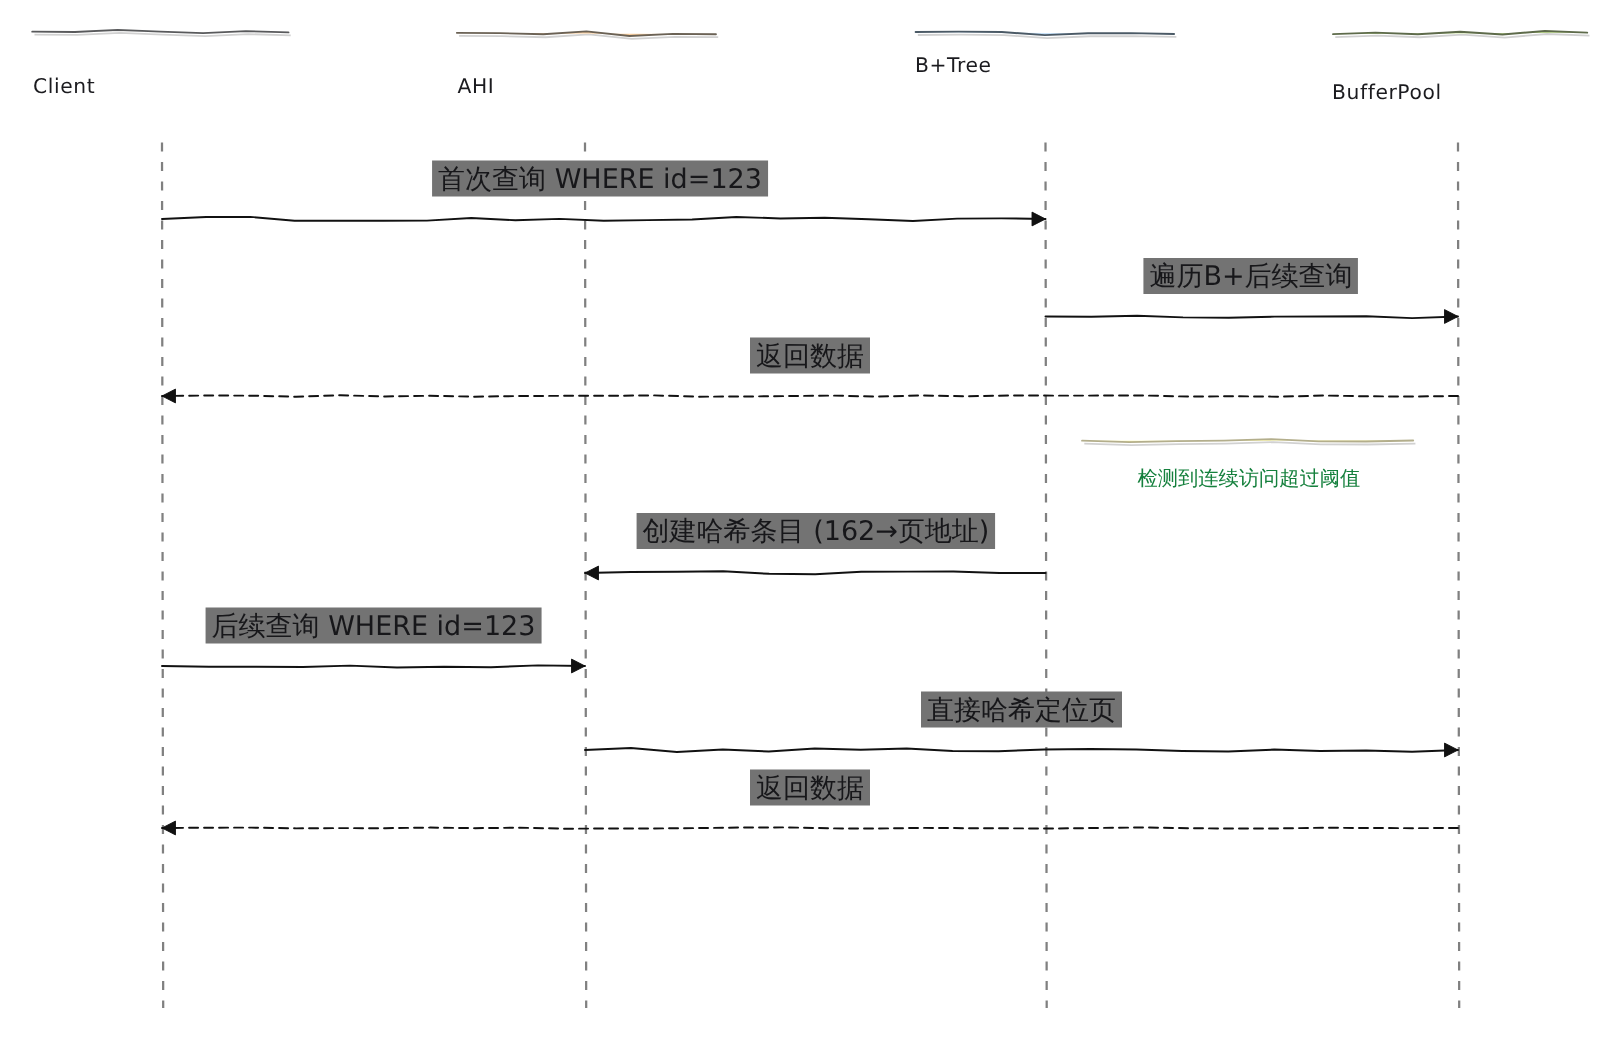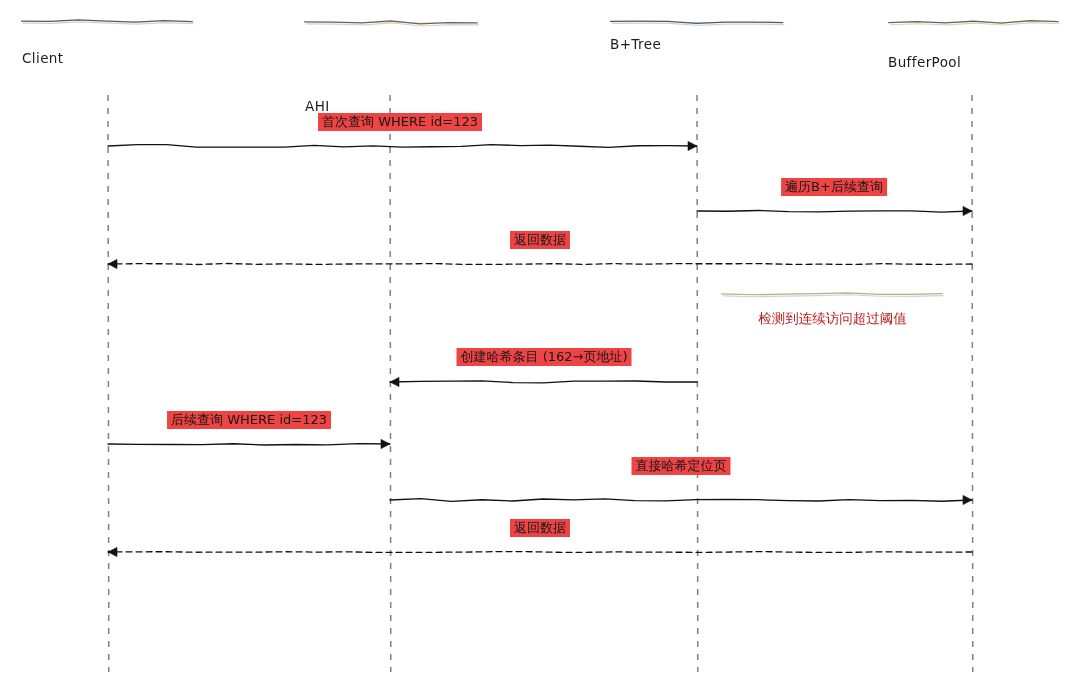--- a/index.html
+++ b/index.html
@@ -28,32 +28,32 @@
     text-align: left;
     font-size: 13.5px;
     color: #1b1b1f;
     letter-spacing: 0.4px;
     white-space: nowrap;
     pointer-events: none;
   }
   .msg-label {
     position: absolute;
     text-align: center;
-    font-size: 13px;
+    font-size: 18px;
     color: #17171a;
     white-space: nowrap;
-    background: #ef4444;
+    background: #737373;
     padding: 0 4px;
     pointer-events: none;
   }
   .note-label {
     position: absolute;
     text-align: center;
     font-size: 13.5px;
-    color: #b91c1c;
+    color: #15803d;
     white-space: nowrap;
     pointer-events: none;
   }
 </style>
 </head>
 <body>
 
 <div id="canvas">
   <svg id="sketch" viewBox="0 0 1080 695" xmlns="http://www.w3.org/2000/svg">
       <g>
@@ -88,25 +88,25 @@
         <path d="M972.00 552.00L942.21 552.11L912.41 552.03L882.62 551.80L852.83 552.28L823.03 552.37L793.24 552.17L763.45 551.61L733.66 551.96L703.86 552.33L674.07 552.23L644.28 552.12L614.48 551.92L584.69 552.36L554.90 552.26L525.10 551.58L495.31 551.67L465.52 552.07L435.72 552.30L405.93 552.37L376.14 552.45L346.34 551.80L316.55 552.10L286.76 551.73L256.97 552.13L227.17 552.07L197.38 552.24L167.59 551.74L137.79 551.79L108.00 552.00" fill="none" stroke="#111" stroke-width="1.3" stroke-linecap="round" stroke-dasharray="6 4"></path>
         <polygon points="108,552 117,547.4 117,556.6" fill="#111" stroke="#111" stroke-width="0.6"></polygon>
       </g>
       <g>
         <path d="M721.36 293.78L752.89 294.75L784.43 294.05L815.97 293.72L847.50 292.77L879.04 294.27L910.58 294.33L942.12 293.70LL944.17 318.67L942.30 344.54LL911.83 346.28L880.23 344.61L848.62 344.13L817.02 345.94L785.41 345.33L753.81 345.40L722.20 345.36LL721.87 318.32L722.64 292.11Z" fill="none" stroke="rgba(0,0,0,0.18)" stroke-width="1.2" transform="translate(1.5,2)"></path>
         <path d="M721.36 293.78L752.89 294.75L784.43 294.05L815.97 293.72L847.50 292.77L879.04 294.27L910.58 294.33L942.12 293.70LL944.17 318.67L942.30 344.54LL911.83 346.28L880.23 344.61L848.62 344.13L817.02 345.94L785.41 345.33L753.81 345.40L722.20 345.36LL721.87 318.32L722.64 292.11Z" fill="#fbf79e" stroke="#b3ae8c" stroke-width="1.25" stroke-linejoin="round" stroke-linecap="round"></path>
       </g>
     </svg>
   <div id="overlay">
       <div class="participant-label" style="left: 22px; top: 49.5px; width: 171px;">Client</div>
-      <div class="participant-label" style="left: 305px; top: 49.5px; width: 172px; margin-top: 48px;">AHI</div>
+      <div class="participant-label" style="left: 305px; top: 49.5px; width: 172px;">AHI</div>
       <div class="participant-label" style="left: 610px; top: 36px; width: 172px;">B+Tree</div>
       <div class="participant-label" style="left: 888px; top: 54px; width: 170px;">BufferPool</div>
       <div class="msg-label" style="left: 400px; top: 131px; transform: translate(-50%, -100%);">首次查询 WHERE id=123</div>
       <div class="msg-label" style="left: 834px; top: 196px; transform: translate(-50%, -100%);">遍历B+后续查询</div>
       <div class="msg-label" style="left: 540px; top: 249px; transform: translate(-50%, -100%);">返回数据</div>
       <div class="msg-label" style="left: 544px; top: 366px; transform: translate(-50%, -100%);">创建哈希条目 (162→页地址)</div>
       <div class="msg-label" style="left: 249px; top: 429px; transform: translate(-50%, -100%);">后续查询 WHERE id=123</div>
-      <div class="msg-label" style="left: 681px; top: 475px; transform: translate(-50%, -100%);">直接哈希定位页</div>
+      <div class="msg-label" style="left: 681px; top: 485px; transform: translate(-50%, -100%);">直接哈希定位页</div>
       <div class="msg-label" style="left: 540px; top: 537px; transform: translate(-50%, -100%);">返回数据</div>
       <div class="note-label" style="left: 722px; top: 310px; width: 221px;">检测到连续访问超过阈值</div>
     </div>
 </div>
 
 </body></html>

